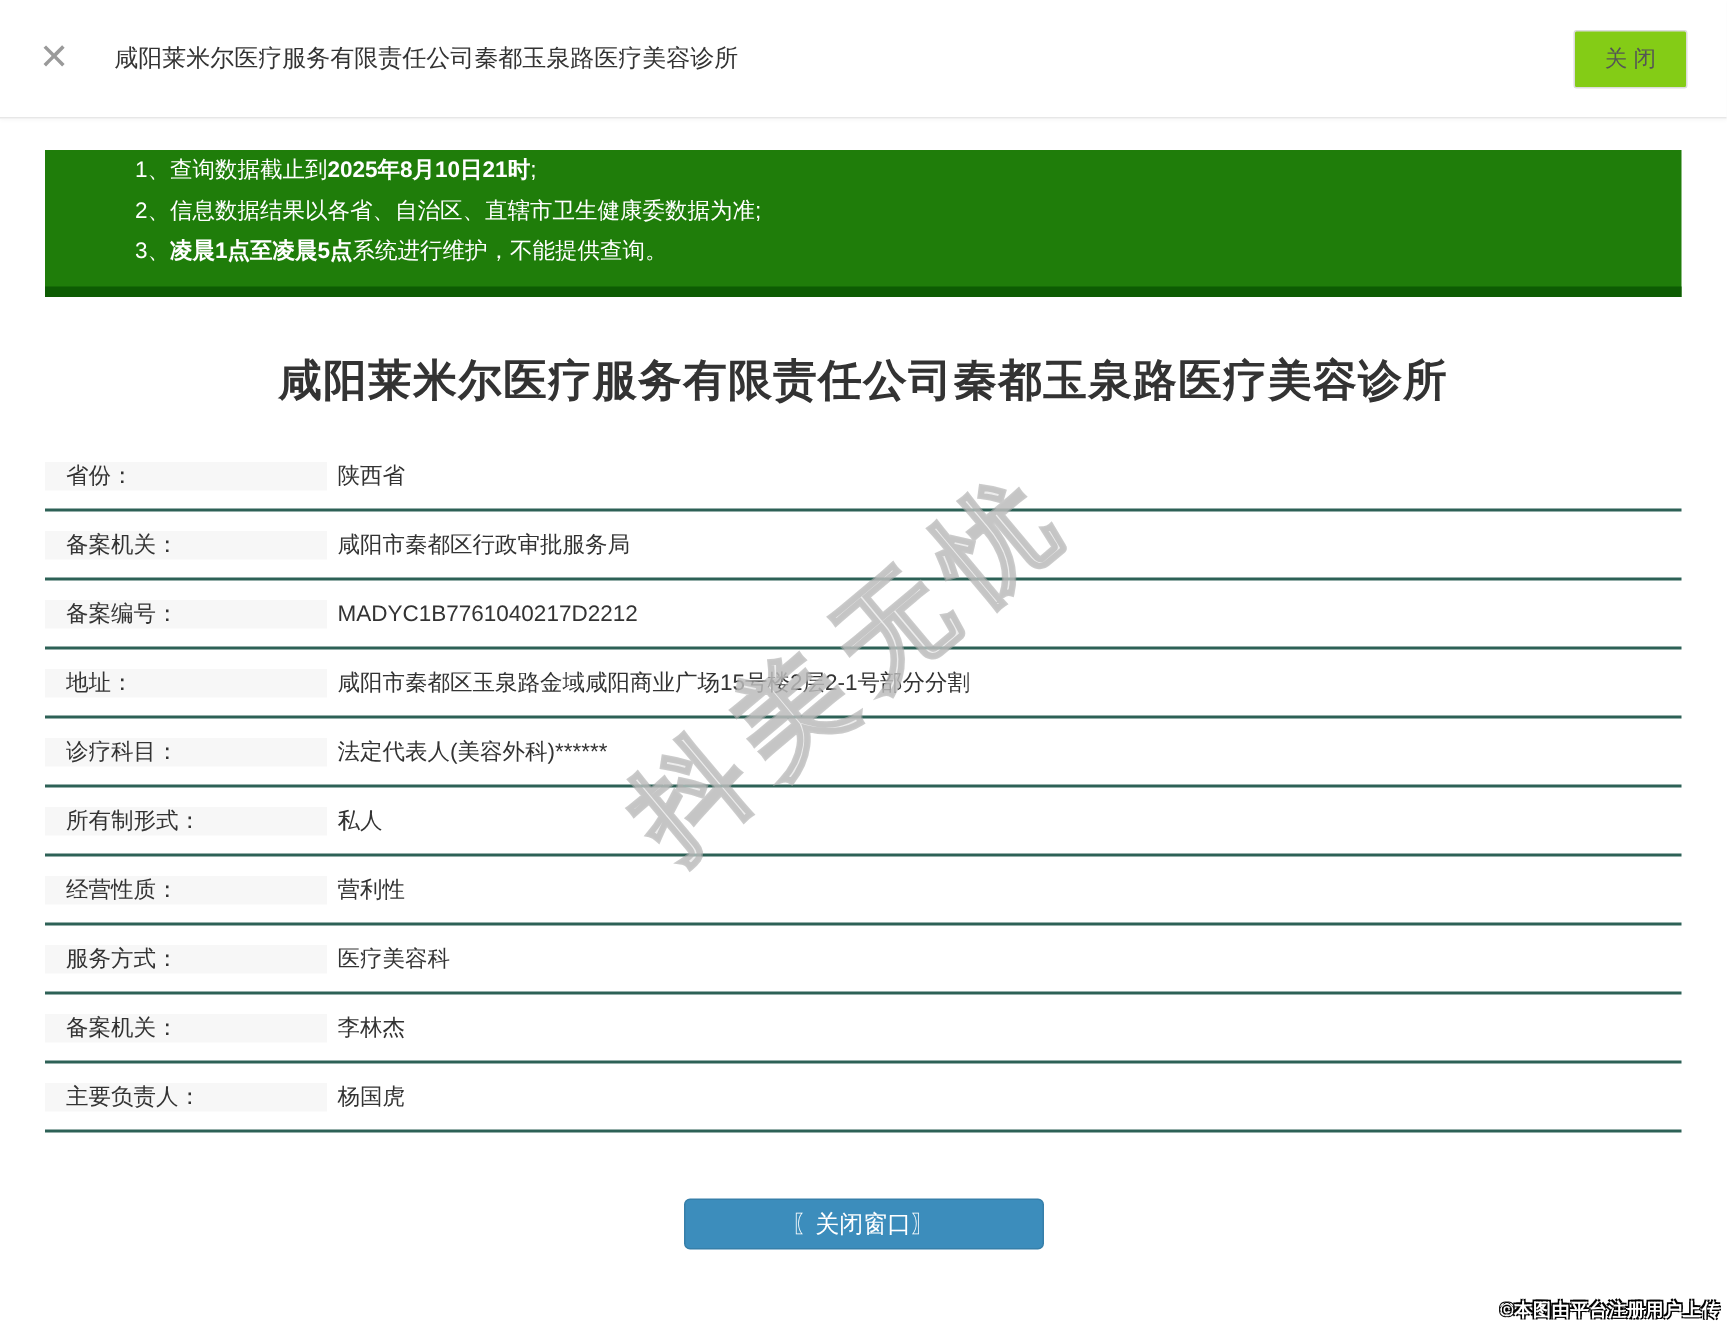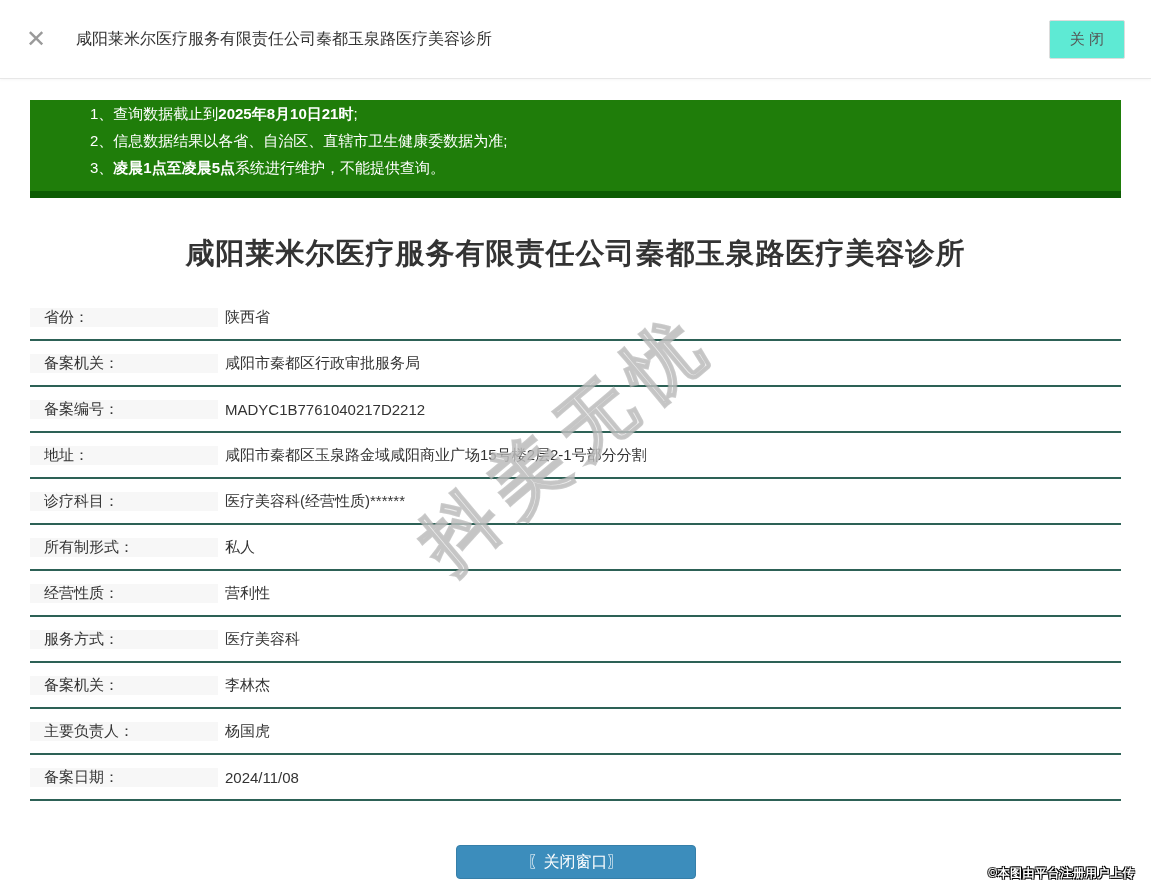--- a/index.html
+++ b/index.html
@@ -29,21 +29,21 @@
     line-height: 1;
     font-weight: 400;
   }
   .topbar .win-title {
     margin-left: 30px;
     font-size: 16px;
     color: #333;
   }
   .topbar .close-btn {
     margin-left: auto;
-    background: #5eead4;
+    background: #84cc16;
     border: 1px solid #dcdcdc;
     border-radius: 2px;
     padding: 9px 20px;
     font-size: 15px;
     color: #555;
     cursor: pointer;
     font-family: inherit;
   }
 
   
@@ -118,21 +118,21 @@
     font-weight: bold;
     letter-spacing: 14px;
     white-space: nowrap;
     color: rgba(255,255,255,0.42);
     -webkit-text-stroke: 2px rgba(172,172,172,0.62);
     text-shadow: 0 0 1px rgba(160,160,160,0.35);
     pointer-events: none;
   }
   .photo-credit {
     position: absolute;
-    right: 16px;
+    right: 4px;
     bottom: 3px;
     font-size: 12px;
     font-weight: bold;
     color: #fff;
     text-shadow:
       -1px -1px 0 #000, 1px -1px 0 #000,
       -1px  1px 0 #000, 1px  1px 0 #000;
     letter-spacing: 0.5px;
   }
 </style>
@@ -167,45 +167,41 @@
     <div class="info-row">
       <div class="cell-label">备案编号：</div>
       <div class="cell-value">MADYC1B7761040217D2212</div>
     </div>
     <div class="info-row">
       <div class="cell-label">地址：</div>
       <div class="cell-value">咸阳市秦都区玉泉路金域咸阳商业广场15号楼2层2-1号部分分割</div>
     </div>
     <div class="info-row">
       <div class="cell-label">诊疗科目：</div>
-      <div class="cell-value">医疗美容科(经营性质)******</div>
+      <div class="cell-value">法定代表人(美容外科)******</div>
     </div>
     <div class="info-row">
       <div class="cell-label">所有制形式：</div>
       <div class="cell-value">私人</div>
     </div>
     <div class="info-row">
       <div class="cell-label">经营性质：</div>
       <div class="cell-value">营利性</div>
     </div>
     <div class="info-row">
       <div class="cell-label">服务方式：</div>
       <div class="cell-value">医疗美容科</div>
     </div>
     <div class="info-row">
       <div class="cell-label">备案机关：</div>
       <div class="cell-value">李林杰</div>
     </div>
     <div class="info-row">
       <div class="cell-label">主要负责人：</div>
       <div class="cell-value">杨国虎</div>
-    </div>
-    <div class="info-row">
-      <div class="cell-label">备案日期：</div>
-      <div class="cell-value">2024/11/08</div>
     </div>
   </div>
 
   <div class="footer-area">
     <button class="close-window-btn">〖关闭窗口〗</button>
   </div>
 
   <div class="diag-watermark">抖美无忧</div>
   <div class="photo-credit">©本图由平台注册用户上传</div>
 

